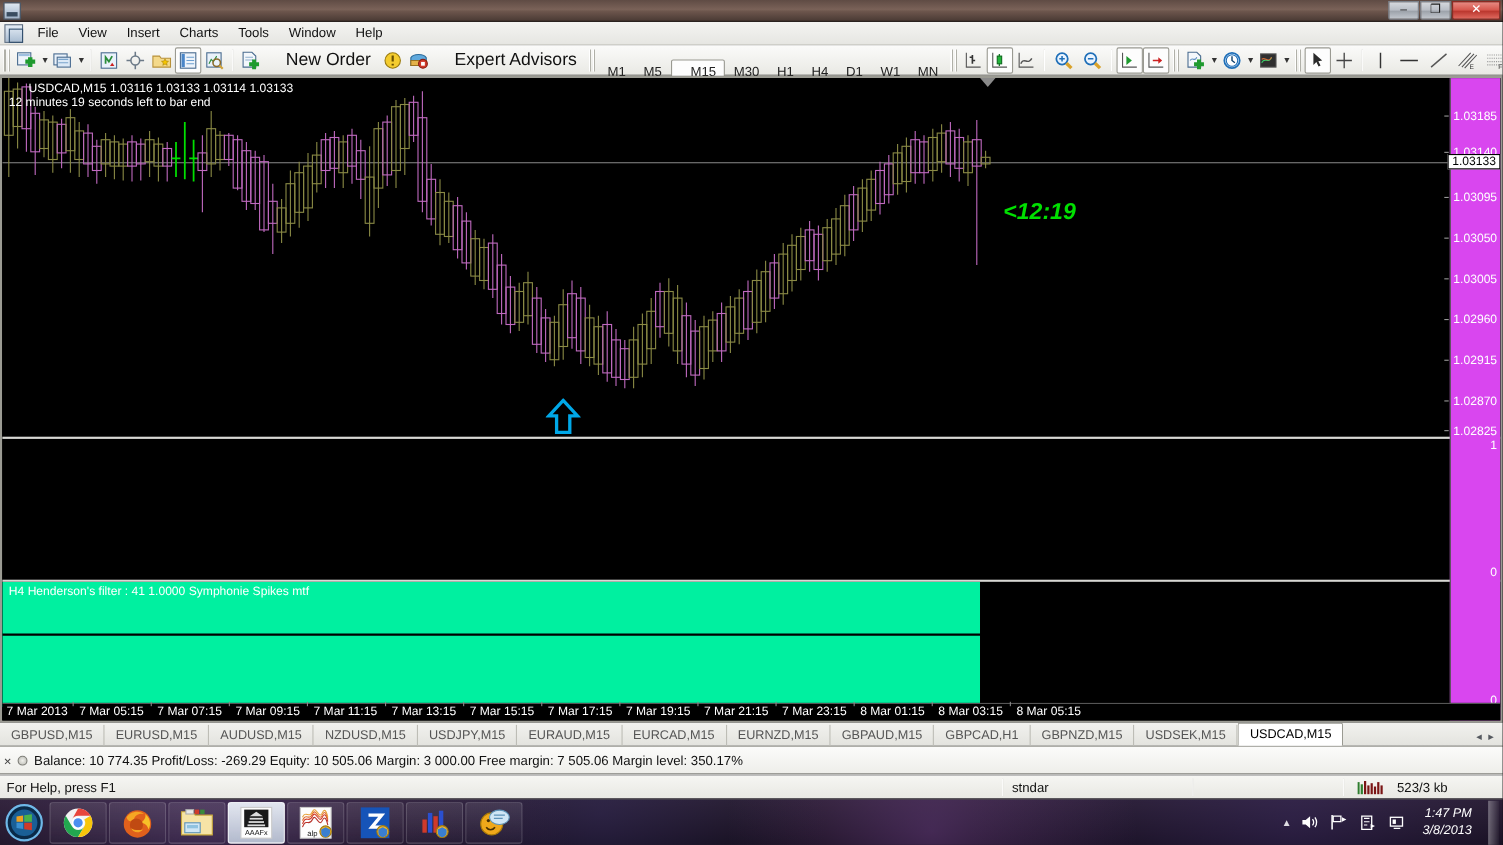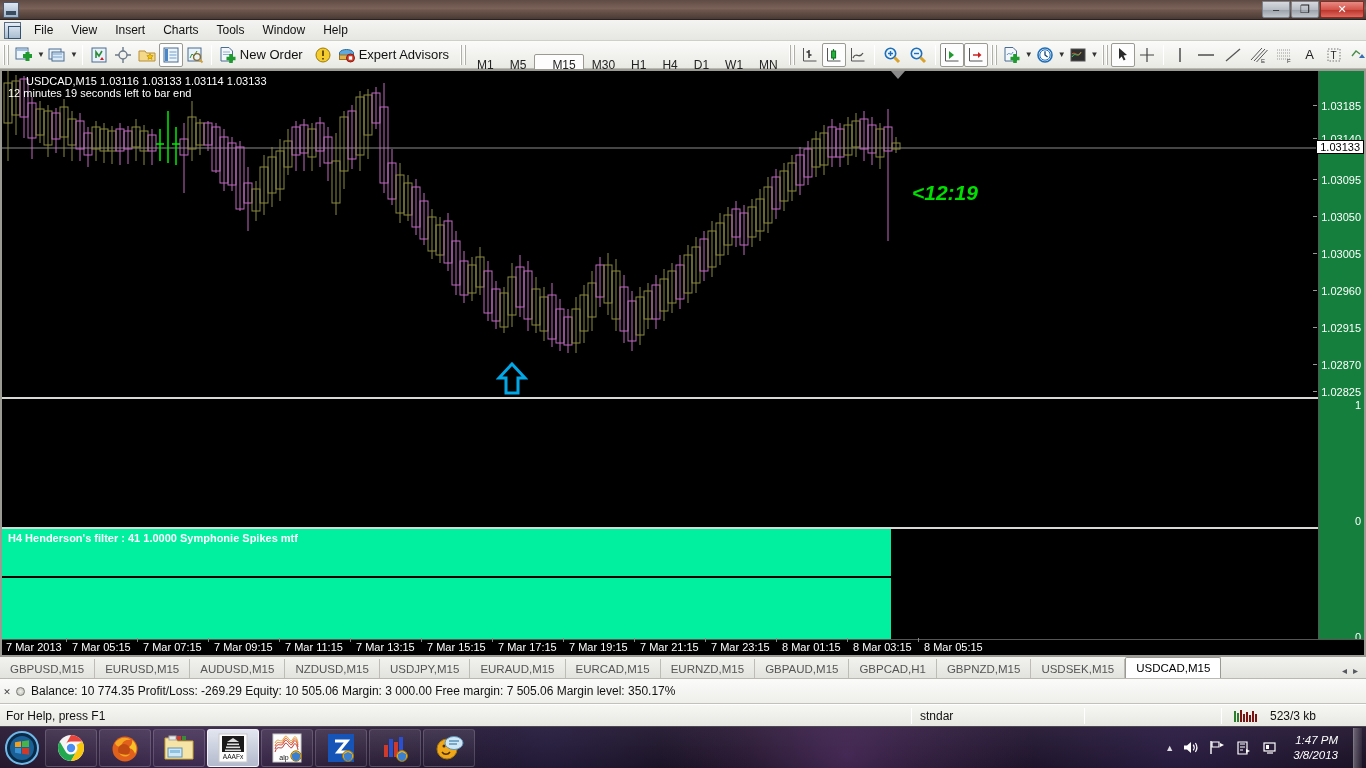--- a/index.html
+++ b/index.html
@@ -67,21 +67,21 @@
   .grip{ width:6px;height:20px; margin:0 3px;
     background:repeating-linear-gradient(to right,#fff 0 1px,#b0b0a8 1px 2px,transparent 2px 4px);
     flex:0 0 auto; }
   .tsep{ width:1px;height:20px;background:#c3c3bc;margin:0 4px; flex:0 0 auto; border-right:1px solid #fff;}
   .tbtn{
     height:24px; min-width:24px; display:flex; align-items:center; justify-content:center;
     padding:0 2px; cursor:default; border:1px solid transparent; border-radius:2px;
     flex:0 0 auto;
   }
   .tbtn.sel{ background:#fdfdfd; border:1px solid #9a9a92; }
-  .tbtn .lbl{ font-size:13px; color:#111; padding:0 5px 0 3px; white-space:nowrap;}
+  .tbtn .lbl{ font-size:16px; color:#111; padding:0 5px 0 3px; white-space:nowrap;margin-left:20px;}
   .tfbtn{
     height:22px; padding:0 7px; display:flex;align-items:center;
     font-size:12px; color:#222; cursor:default; border:1px solid transparent; border-radius:2px;
     flex:0 0 auto;
     margin-top:20px;
   }
   .tfbtn.sel{ background:#fdfdfd; border:1px solid #9a9a92;padding-left:17px; }
   .carr{ font-size:8px; color:#333; padding-left:1px; }
   svg{ display:block; }
   
@@ -94,21 +94,21 @@
   .panel{ position:absolute; left:0; right:0; background:#000; }
   .psep{ position:absolute; left:0; right:0; height:2px; background:#d8d8d4; }
   .hdr{ position:absolute; font-size:11px; line-height:12px; white-space:nowrap; }
   #quote{ left:24px; top:4px; color:#fff; }
   #barend{ left:6px; top:16px; color:#fff; }
   #timer{
     position:absolute; left:910px; top:110px; color:#00e000; font-style:italic;
     font-weight:bold; font-size:21px;
   }
   #yaxis{
-    position:absolute; right:0; top:0; width:46px; bottom:0; background:#15803d;
+    position:absolute; right:0; top:0; width:46px; bottom:0; background:#d946ef;
     border-left:1px solid #555;
   }
   .ytick{ position:absolute; right:3px; color:#fff; font-size:11px; white-space:nowrap;}
   .ytick .dash{ position:absolute; left:-8px; top:5px; width:4px;height:1px;background:#999;}
   .ycur{
     position:absolute; right:0; background:#fff; color:#000; font-size:11px;
     padding:0 3px; white-space:nowrap; border:1px solid #000;
   }
   #xaxis{
     position:absolute; left:0; right:0; bottom:0; height:16px; background:#000;
@@ -814,21 +814,21 @@
           <path d="M16 2 L29 16 L22 16 L22 31 L10 31 L10 16 L3 16 Z" fill="none" stroke="#00a8e8" stroke-width="3"></path>
         </svg>
       </div>
     </div>
 
     <div class="psep" style="top:326px;"></div>
 
 
     <div class="psep" style="top:456px;"></div>
 
-    <div class="panel" style="top:458px;height:114px;font-weight:bold;">
+    <div class="panel" style="top:458px;height:114px;">
       <svg width="1320" height="114" viewBox="0 0 1320 114" style="position:absolute;left:0;top:0;">
         <rect x="0" y="0" width="889" height="114" fill="#00f0a0"></rect>
         <rect x="889" y="0" width="431" height="114" fill="#000000"></rect>
         <path d="M0 48 H889" fill="none" stroke="#000000" stroke-width="2"></path>
       </svg>
       <div class="hdr" style="left:6px;top:3px;color:#ffffff;">H4 Henderson's filter : 41 1.0000  Symphonie Spikes mtf</div>
     </div>
 
     <div id="yaxis">
       <div class="ytick" style="top:29px;">1.03185<span class="dash"></span></div>

